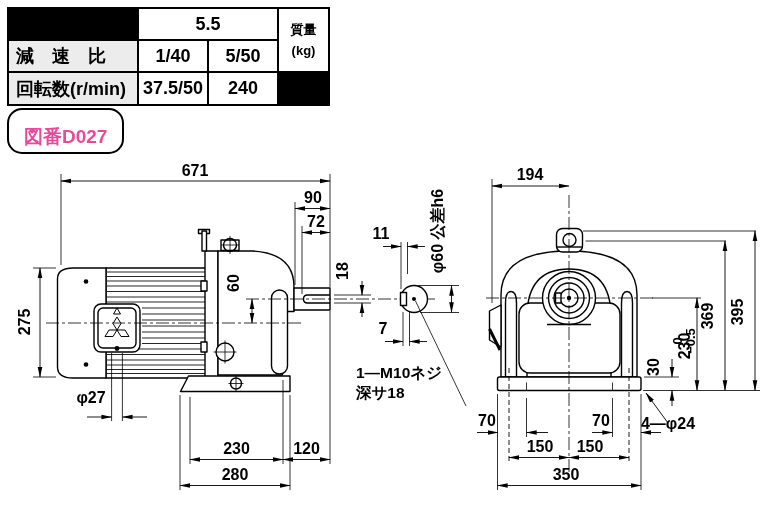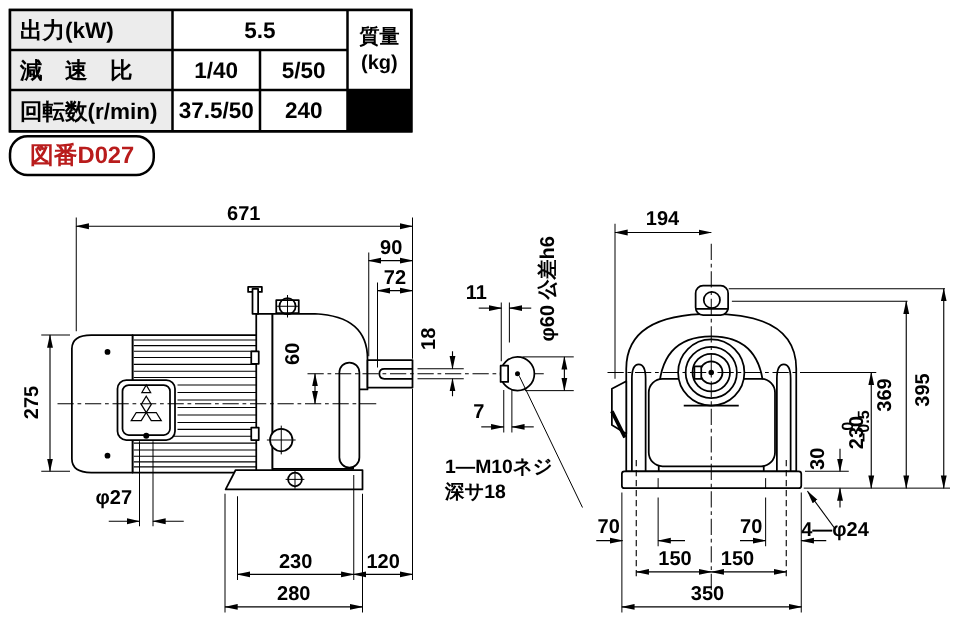--- a/index.html
+++ b/index.html
@@ -6,44 +6,43 @@
   body{width:769px;height:506px;position:relative;overflow:hidden;
        font-family:"Liberation Sans",sans-serif;}
   
   .spec{position:absolute;left:7px;top:7px;border:2px solid #000;
         display:grid;grid-template-columns:128px 68px 68px 49px;
         grid-template-rows:30px 30px 31px;background:#000;grid-gap:2px;}
   .spec .c{background:#fff;display:flex;align-items:center;justify-content:center;
            font-weight:bold;font-size:18px;white-space:nowrap;color:#000;}
   .spec .lab{background:#ececec;justify-content:flex-start;padding-left:7px;}
   .spec .merge{grid-column:2/4;}
-  .spec .mass{grid-row:1/3;grid-column:4;flex-direction:column;line-height:21px;font-size:16px;}
+  .spec .mass{grid-row:1/3;grid-column:4;flex-direction:column;line-height:21px;font-size:13px;}
   
   .badge{position:absolute;left:7px;top:108px;border:2.5px solid #000;border-radius:15px;
-         padding:1px 15px 2px 15px;font-weight:bold;font-size:19px;color:#b91c1c;background:#fff;}
+         padding:14px 15px 2px 15px;font-weight:bold;font-size:19px;color:#ec4899;background:#fff;}
   
   svg{position:absolute;left:0;top:0;}
   .ol{fill:#fff;stroke:#000;stroke-width:1.4;stroke-linejoin:round;}
   .ln{fill:none;stroke:#000;stroke-width:1.4;}
   .fin{stroke:#000;stroke-width:0.85;}
   .dl{stroke:#000;stroke-width:0.9;fill:none;}
   .xl{stroke:#000;stroke-width:0.8;}
   .cl{stroke:#000;stroke-width:0.8;stroke-dasharray:13 3 3 3;fill:none;}
   .dsh{stroke:#000;stroke-width:0.9;stroke-dasharray:5 3;}
   .thick{stroke:#000;stroke-width:3;}
   text.dim{font-family:"Liberation Sans",sans-serif;font-weight:bold;font-size:16px;
            fill:#000;text-anchor:middle;}
   text.small{font-size:13px;}
   text.jp{font-size:15.5px;text-anchor:start;}
 </style>
 </head>
 <body>
 
 <div class="spec">
-  <div class="c lab">出力(kW)</div>
   <div class="c merge">5.5</div>
   <div class="c mass">
     <span>質量</span>
     <span>(kg)</span>
   </div>
   <div class="c lab">減　速　比</div>
   <div class="c">1/40</div>
   <div class="c">5/50</div>
   <div class="c lab">回転数(r/min)</div>
   <div class="c">37.5/50</div>

